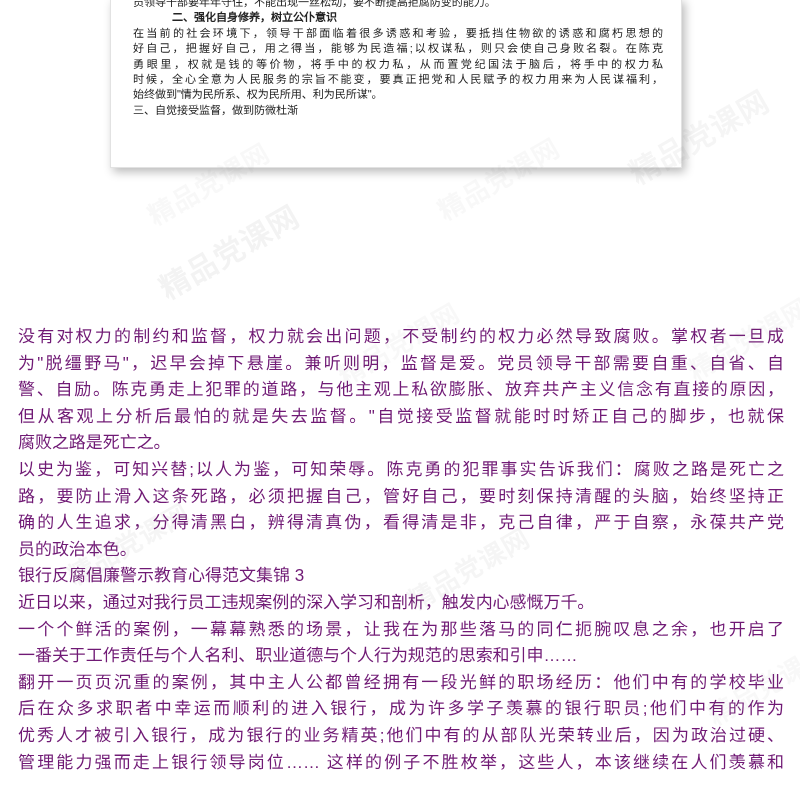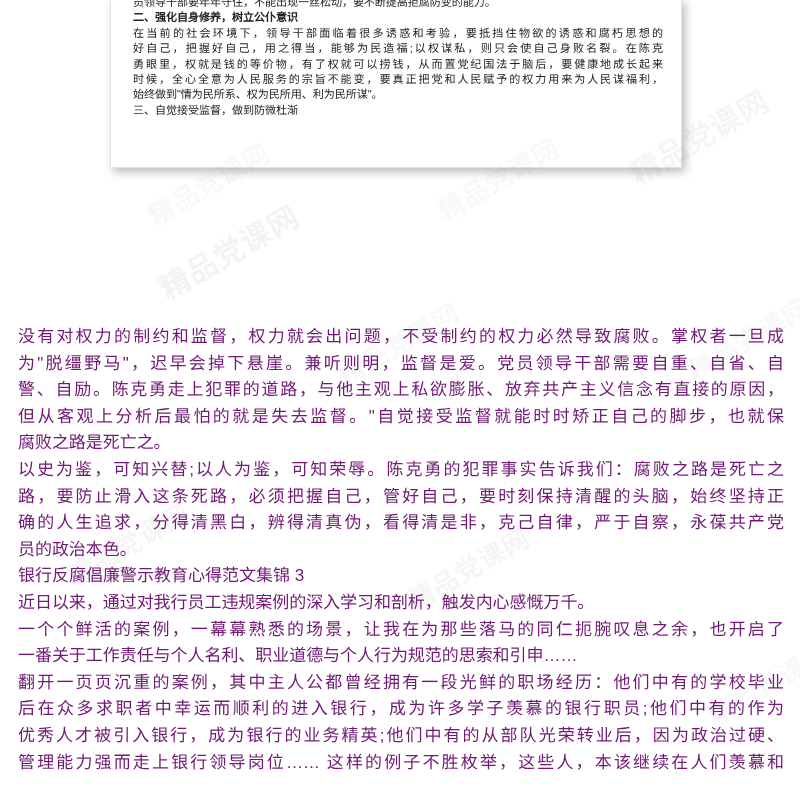--- a/index.html
+++ b/index.html
@@ -66,20 +66,21 @@
     color: #232323;
     white-space: nowrap;
     letter-spacing: -0.1px;
     font-family: "Liberation Sans", "DejaVu Sans", sans-serif;
   }
   .card-line.clipped-top {
     margin-top: -3px;
   }
   .card-line.heading {
     font-weight: 700;
+    margin-left: 39px;
   }
   .card-line.justify-fill {
     white-space: normal;
     text-align: justify;
     text-align-last: justify;
   }
 
   
   #body-text {
     position: absolute;
@@ -119,21 +120,21 @@
   <span class="wm faint" style="left:140px; top:200px; font-size:26px;">精品党课网</span>
   <span class="wm faint" style="left:430px; top:195px; font-size:26px;">精品党课网</span>
 </div>
 
 <div id="doc-card">
   <div id="doc-card-inner">
     <div class="card-line clipped-top">员领导干部要年年守住，不能出现一丝松动，要不断提高拒腐防变的能力。</div>
     <div class="card-line heading">二、强化自身修养，树立公仆意识</div>
     <div class="card-line justify-fill">在当前的社会环境下，领导干部面临着很多诱惑和考验，要抵挡住物欲的诱惑和腐朽思想的</div>
     <div class="card-line justify-fill">好自己，把握好自己，用之得当，能够为民造福;以权谋私，则只会使自己身败名裂。在陈克</div>
-    <div class="card-line justify-fill">勇眼里，权就是钱的等价物，有了权就可以捞钱，从而置党纪国法于脑后，要健康地成长起来</div>
+    <div class="card-line justify-fill">勇眼里，权就是钱的等价物，将手中的权力私，从而置党纪国法于脑后，将手中的权力私</div>
     <div class="card-line justify-fill">时候，全心全意为人民服务的宗旨不能变，要真正把党和人民赋予的权力用来为人民谋福利，</div>
     <div class="card-line">始终做到"情为民所系、权为民所用、利为民所谋"。</div>
     <div class="card-line">三、自觉接受监督，做到防微杜渐</div>
   </div>
 </div>
 
 <div id="body-text">
   <div class="p-line stretch">没有对权力的制约和监督，权力就会出问题，不受制约的权力必然导致腐败。掌权者一旦成</div>
   <div class="p-line stretch">为"脱缰野马"，迟早会掉下悬崖。兼听则明，监督是爱。党员领导干部需要自重、自省、自</div>
   <div class="p-line stretch">警、自励。陈克勇走上犯罪的道路，与他主观上私欲膨胀、放弃共产主义信念有直接的原因，</div>

